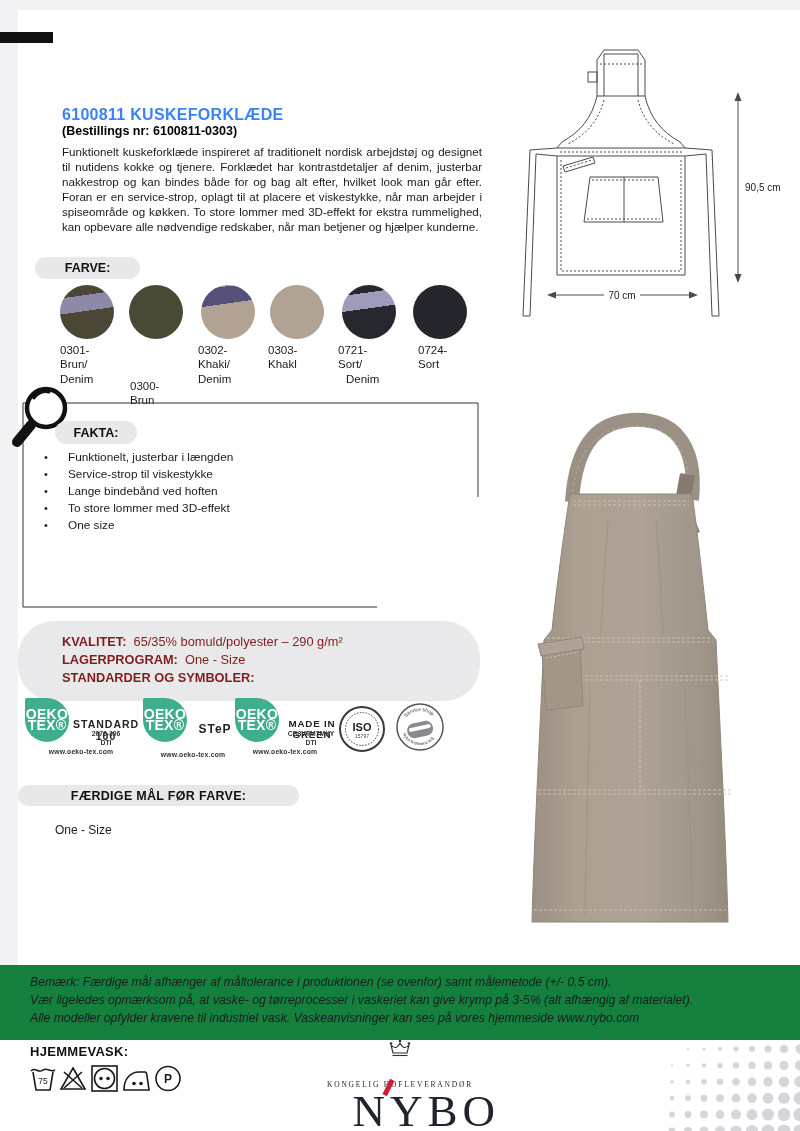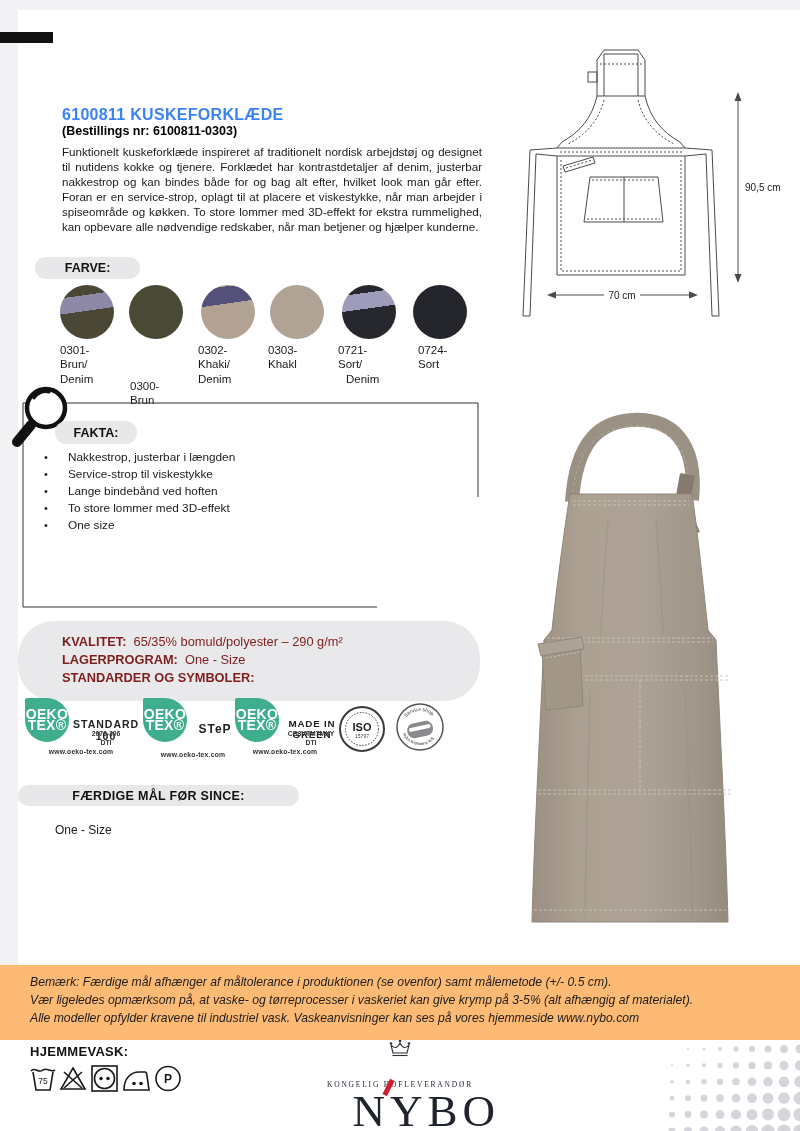--- a/index.html
+++ b/index.html
@@ -31,21 +31,21 @@
   .kvalitet-band{left:18px;top:621px;width:462px;height:80px;background:#e9e9eb;border-radius:36px;}
   .kv-line{position:absolute;left:44px;font-size:12.8px;color:#7f1d1d;white-space:nowrap;}
   .kv-label{font-weight:bold;}
   
   .oeko-drop{width:44px;height:44px;background:#3fae8c;border-radius:4% 50% 50% 50%;display:flex;flex-direction:column;align-items:center;justify-content:center;color:#fff;font-weight:bold;font-size:14px;line-height:11px;letter-spacing:.3px;}
   .c-title{font-weight:bold;color:#222;text-align:center;margin-top:16px;}
   .c-code{font-size:6.8px;font-weight:bold;color:#333;text-align:center;line-height:1.3;}
   .c-url{font-size:6.8px;font-weight:bold;color:#333;text-align:center;letter-spacing:.2px;}
   .one-size{left:55px;top:823px;font-size:12px;color:#1a1a1a;}
   
-  .remark-band{left:0;top:965px;width:800px;height:75px;background:#fdba74;}
+  .remark-band{left:0;top:965px;width:800px;height:75px;background:#15803d;}
   .remark-text{position:absolute;left:30px;top:8px;font-size:12.2px;font-style:italic;color:#1c1c1c;line-height:18px;}
   .hjemmevask{left:30px;top:1044px;font-size:13px;font-weight:bold;color:#111;letter-spacing:.3px;}
   
   .nybo-logo{left:300px;top:1038px;width:200px;text-align:center;color:#242938;}
   .nybo-line1{font-size:7.5px;letter-spacing:1.8px;font-family:"Liberation Serif",serif;margin-top:17px;}
   .nybo-name{font-family:"Liberation Serif",serif;font-size:45px;letter-spacing:5px;line-height:1.0;color:#20242e;margin-top:0px;text-align:right;}
   .nybo-red{position:absolute;left:86px;top:41px;width:5px;height:17px;background:#cf1f2e;transform:rotate(27deg);}
   .nybo-line2{font-size:7.5px;letter-spacing:2.6px;font-family:"Liberation Serif",serif;margin-top:2px;}
   svg text{font-family:"Liberation Sans",sans-serif;}
 </style>
@@ -147,21 +147,21 @@
   </svg>
 
   <svg class="abs" style="left:8px;top:382px;" width="62" height="70" viewBox="0 0 62 70">
     <circle cx="38" cy="26" r="19" fill="#ffffff" stroke="#111" stroke-width="4.5"></circle>
     <path d="M26,16 A14,14 0 0 1 41,10" fill="none" stroke="#111" stroke-width="3" stroke-linecap="round"></path>
     <line x1="23" y1="43" x2="9" y2="60" stroke="#111" stroke-width="10" stroke-linecap="round"></line>
   </svg>
 
   <div class="abs pill pill-fakta">FAKTA:</div>
   <ul class="abs fakta-list">
-    <li>Nakkestrop, justerbar i længden</li>
+    <li>Funktionelt, justerbar i længden</li>
     <li>Service-strop til viskestykke</li>
     <li>Lange bindebånd ved hoften</li>
     <li>To store lommer med 3D-effekt</li>
     <li>One size</li>
   </ul>
 
   <div class="abs kvalitet-band">
     <div class="kv-line" style="top:13px;">
       <span class="kv-label">KVALITET:</span>&nbsp;&nbsp;<span>65/35% bomuld/polyester – 290 g/m²</span>
     </div>
@@ -228,21 +228,21 @@
     </defs>
     <circle cx="25" cy="25" r="23" fill="#ffffff" stroke="#555" stroke-width="1.5"></circle>
     <g transform="rotate(-12 25 27)">
       <rect x="12" y="20" width="26" height="15" rx="7" fill="#8a8a8e"></rect>
       <rect x="14" y="24" width="22" height="4" rx="2" fill="#ffffff"></rect>
     </g>
     <text font-size="5" fill="#333"><textPath href="#arcTop" startOffset="22%">Service shop</textPath></text>
     <text font-size="4.2" fill="#333"><textPath href="#arcBot" startOffset="14%">Nybo Workwear A/S</textPath></text>
   </svg>
 
-  <div class="abs pill pill-maal">FÆRDIGE MÅL FØR SINCE:</div>
+  <div class="abs pill pill-maal">FÆRDIGE MÅL FØR FARVE:</div>
   <div class="abs one-size">One - Size</div>
 
   <svg class="abs" style="left:480px;top:390px;" width="320" height="560" viewBox="0 0 320 560">
     <defs>
       <linearGradient id="apronG" x1="0" y1="0" x2="1" y2="0">
         <stop offset="0" stop-color="#9b9083"></stop>
         <stop offset="0.25" stop-color="#aba091"></stop>
         <stop offset="0.55" stop-color="#ada295"></stop>
         <stop offset="0.85" stop-color="#a0968a"></stop>
         <stop offset="1" stop-color="#948a7e"></stop>

